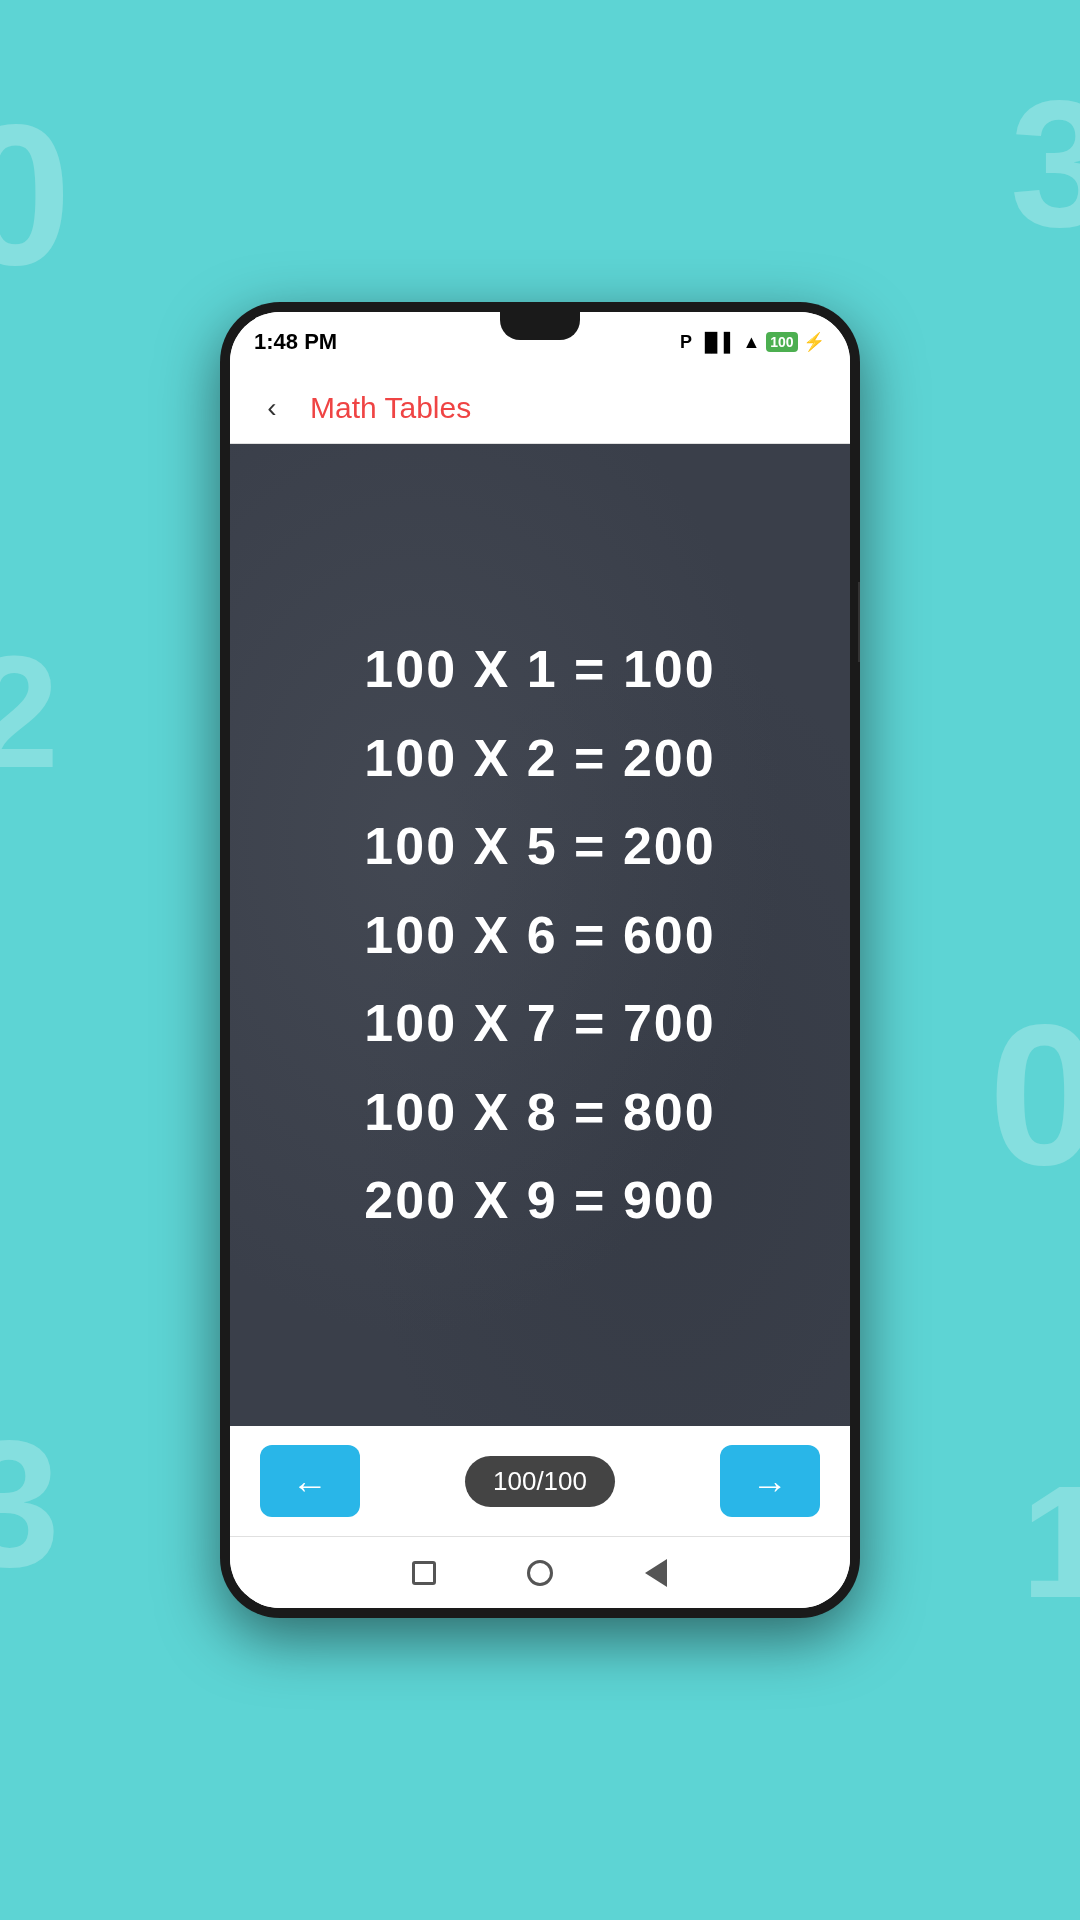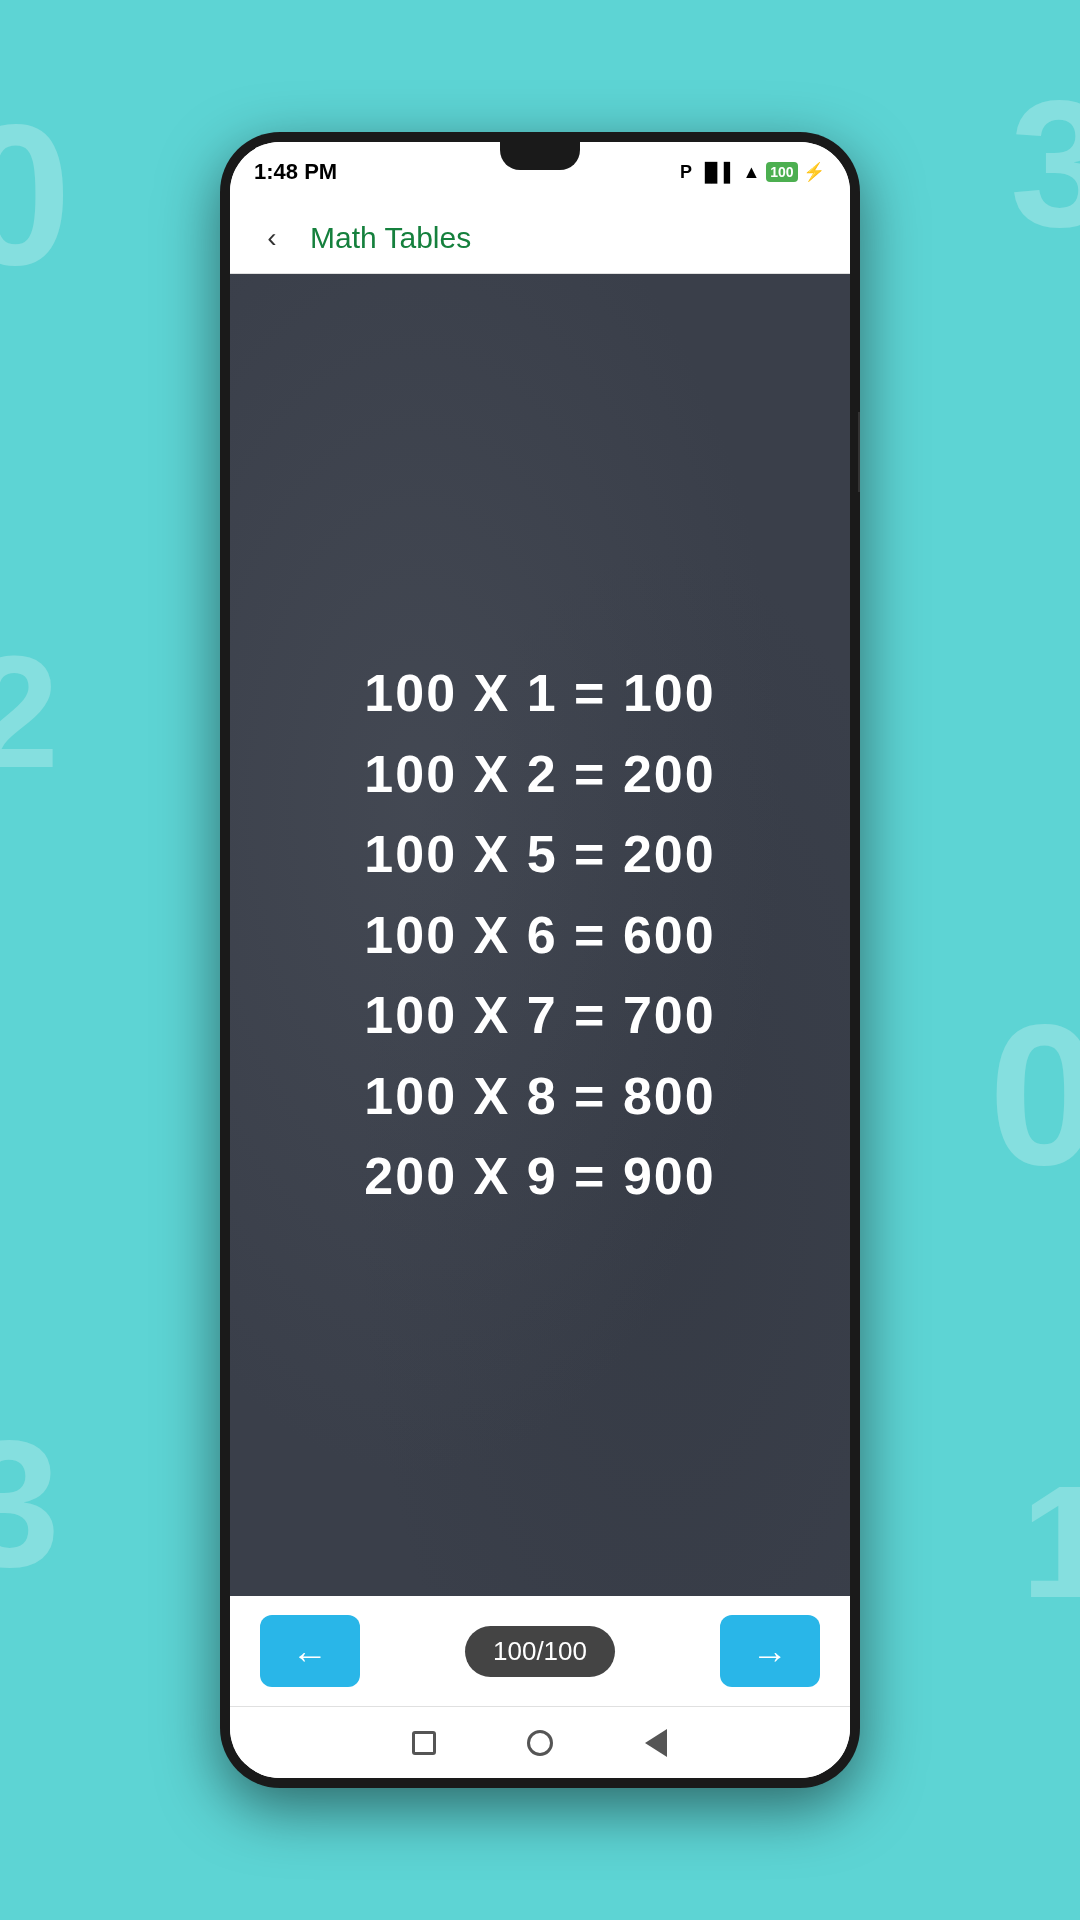--- a/index.html
+++ b/index.html
@@ -28,21 +28,21 @@
       position: absolute;
       color: rgba(255,255,255,0.25);
       font-size: 200px;
       font-weight: bold;
       font-family: Arial, sans-serif;
     }
 
     
     .phone-frame {
       width: 640px;
-      height: 1656px;
+      height: 1316px;
       background: #1a1a1a;
       border-radius: 60px;
       position: relative;
       box-shadow: 0 20px 60px rgba(0,0,0,0.5);
       overflow: hidden;
     }
 
     
     .phone-screen {
       position: absolute;
@@ -110,21 +110,21 @@
       justify-content: center;
       cursor: pointer;
     }
     .back-arrow {
       font-size: 28px;
       color: #333;
     }
     .app-bar-title {
       font-size: 30px;
       font-weight: 500;
-      color: #15803d;
+      color: #ef4444;
     }
 
     
     .notch {
       position: absolute;
       top: 10px;
       left: 50%;
       transform: translateX(-50%);
       width: 80px;
       height: 28px;
@@ -138,21 +138,21 @@
       flex: 1;
       background: #3a3f4a;
       background-image:
         radial-gradient(ellipse at 30% 40%, rgba(80,85,95,0.4) 0%, transparent 60%),
         radial-gradient(ellipse at 70% 70%, rgba(50,55,65,0.5) 0%, transparent 50%);
       display: flex;
       flex-direction: column;
       align-items: center;
       justify-content: center;
       padding: 30px 20px;
-      gap: 0;
+      gap: 8px;
     }
 
     .math-row {
       color: #ffffff;
       font-size: 52px;
       font-weight: bold;
       font-family: 'Arial', sans-serif;
       line-height: 1.55;
       letter-spacing: 2px;
       text-align: center;

